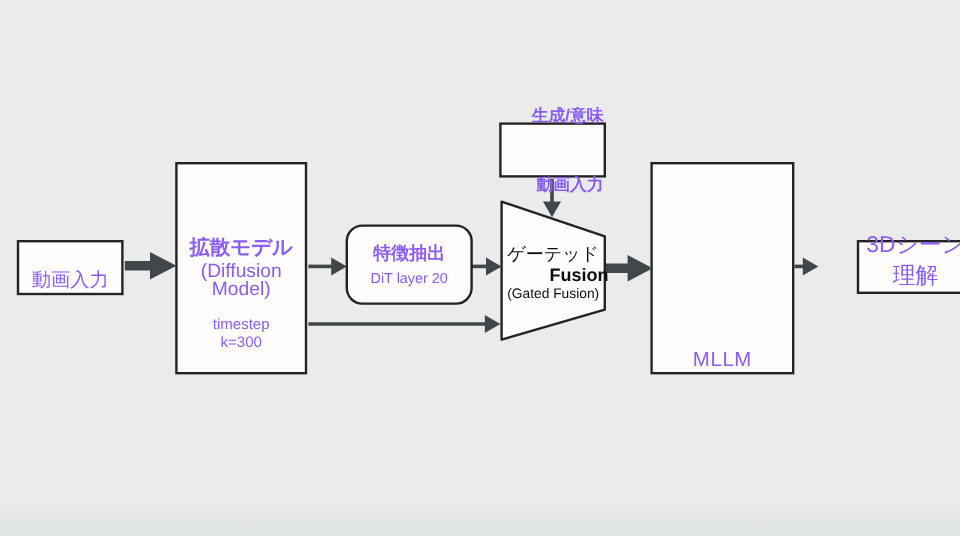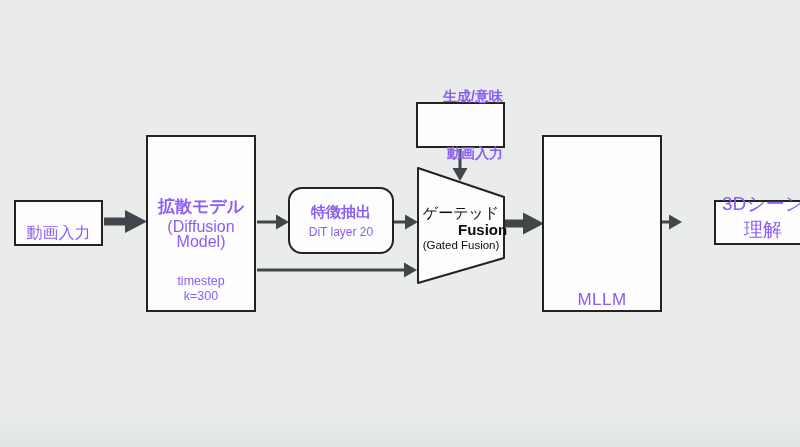--- a/index.html
+++ b/index.html
@@ -24,21 +24,21 @@
   
   #n-video{left:14px;top:200px;width:89px;height:46px;font-size:16px;}
   #n-diffusion{left:146px;top:135px;width:110px;height:177px;display:block;}
   #n-feature{left:288px;top:187px;width:106px;height:67px;border-radius:14px;display:block;}
   #n-tokens{left:416px;top:102px;width:89px;height:46px;flex-direction:column;font-size:14px;font-weight:bold;line-height:17px;}
   #n-mllm{left:542px;top:135px;width:120px;height:177px;font-size:17px;letter-spacing:0.5px;}
   #n-output{left:714px;top:200px;width:98px;height:45px;font-size:19px;}
   
   .dm-title{margin-top:60px;font-size:17px;font-weight:bold;text-align:center;line-height:20px;}
   .dm-sub{font-size:16px;text-align:center;line-height:15px;margin-top:2px;}
-  .dm-param{font-size:12.5px;text-align:center;line-height:15px;margin-top:25px;}
+  .dm-param{font-size:12.5px;text-align:center;line-height:15px;margin-top:14px;}
   
   .ft-title{margin-top:13px;font-size:15px;font-weight:bold;text-align:center;line-height:19px;}
   .ft-sub{font-size:12px;text-align:center;line-height:15px;margin-top:4px;}
   
   #n-fusion-label{
     position:absolute;left:417px;top:203px;width:88px;height:60px;
     color:#0d0d0d;text-align:center;
   }
   .gf-l1{font-size:15px;font-weight:normal;line-height:19px;}
   .gf-l2{font-size:15px;font-weight:bold;line-height:16px;padding-left:41px;}

